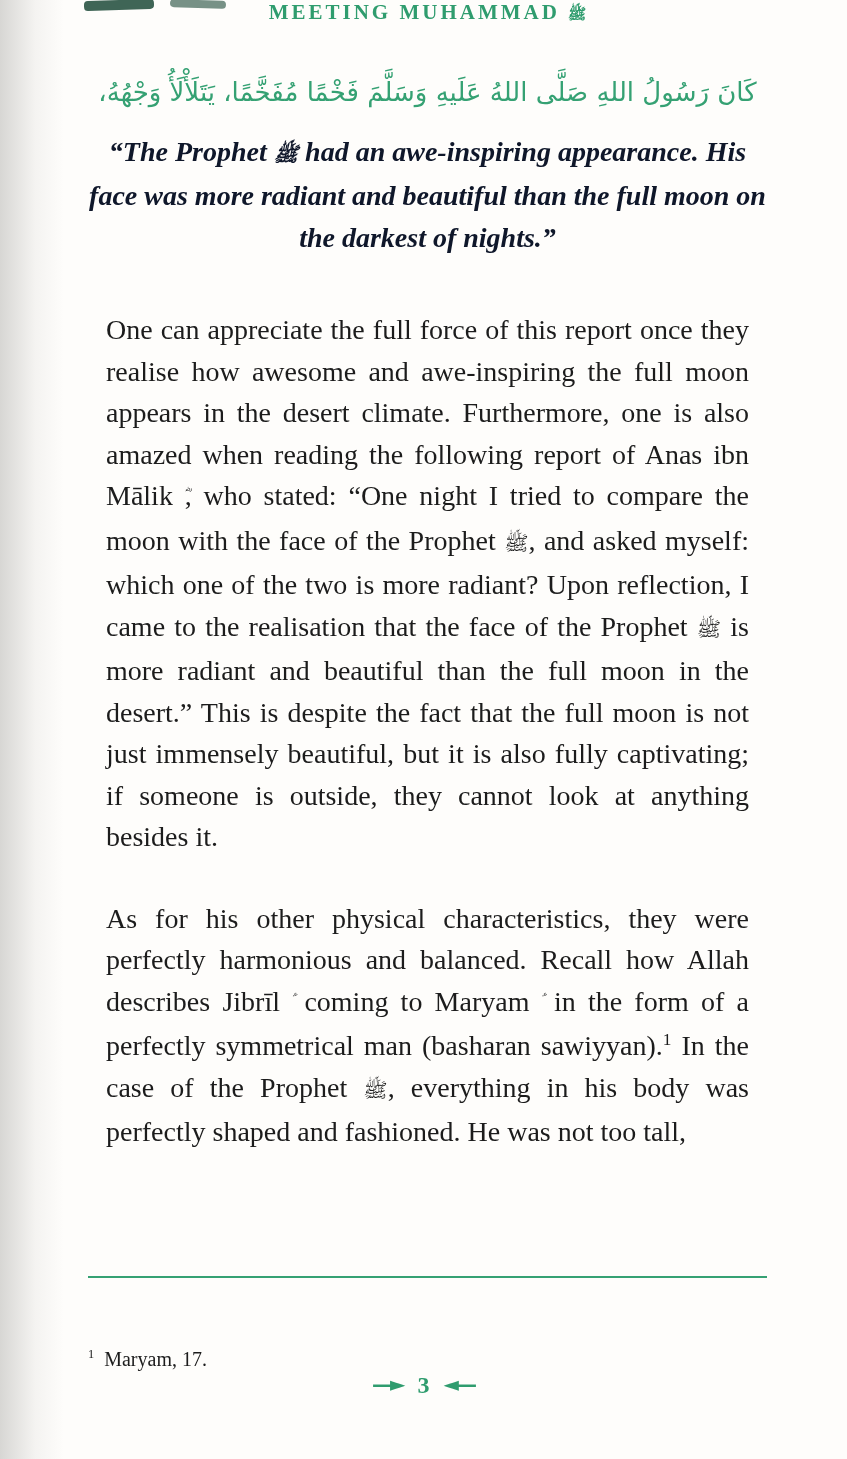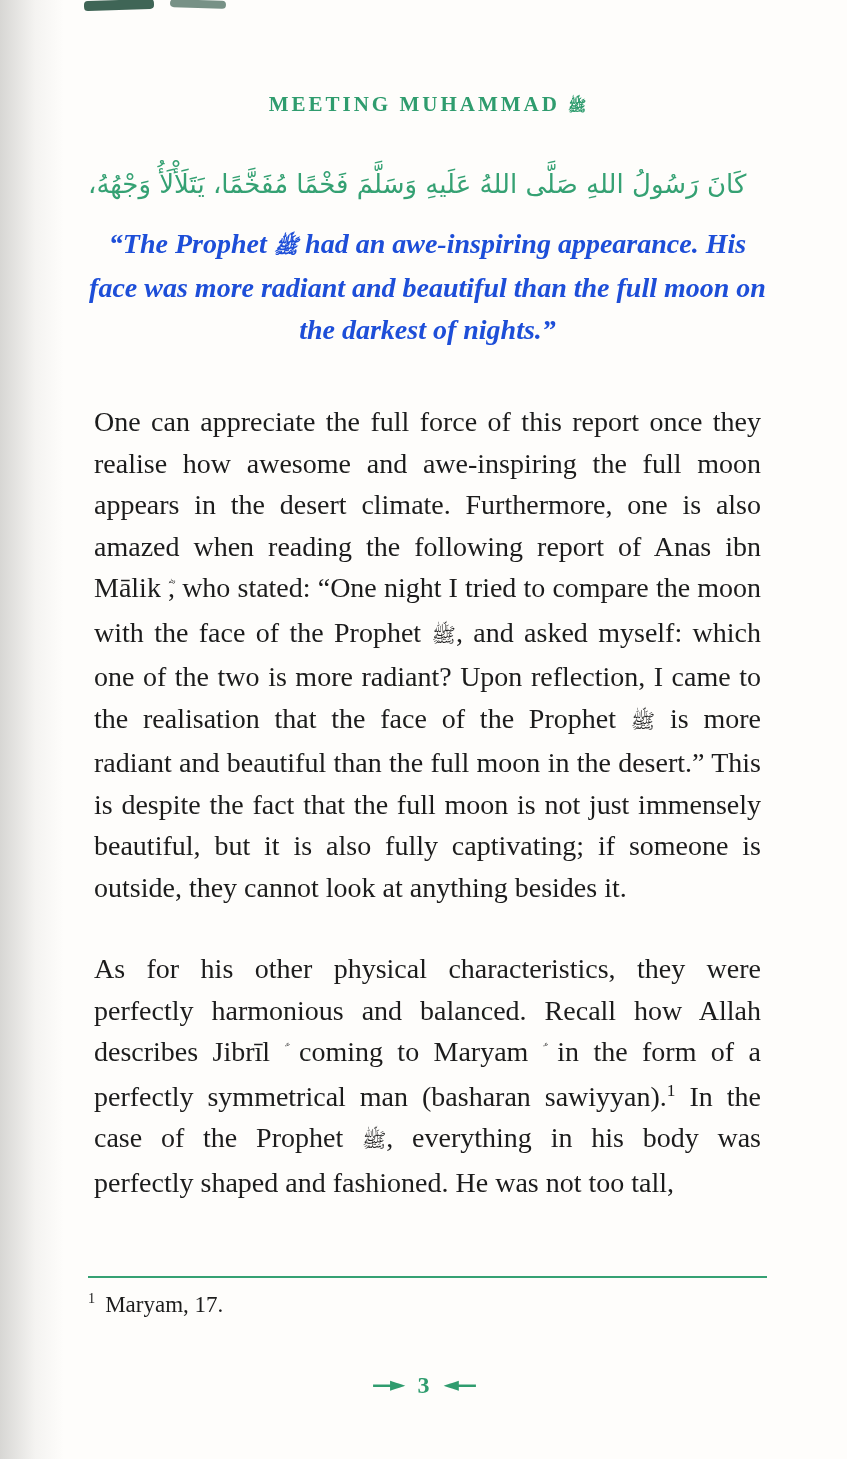--- a/index.html
+++ b/index.html
@@ -29,56 +29,55 @@
   .smudge.s1 { left: 84px; top: 0; width: 70px; height: 10px; transform: rotate(-2deg); }
   .smudge.s2 { left: 170px; top: 0; width: 56px; height: 8px; transform: rotate(2deg); opacity: 0.6; }
 
   .content {
     position: absolute;
     left: 88px;
     right: 80px;
     top: 0;
   }
   .header {
-    margin-top: 92px;
     text-align: center;
     color: #2f9c6e;
     font-size: 21px;
     letter-spacing: 3px;
     font-weight: bold;
   }
   .header .hon { letter-spacing: 0; }
 
   .arabic {
     margin-top: 42px;
-    text-align: left;
+    text-align: center;
     direction: rtl;
     color: #35a173;
     font-family: "DejaVu Sans", sans-serif;
     font-size: 26px;
     line-height: 46px;
   }
 
   .quote {
     margin-top: 16px;
     text-align: center;
-    color: #1d4ed8;
+    color: #0f172a;
     font-style: italic;
     font-weight: bold;
     font-size: 28px;
     line-height: 42px;
   }
 
   .body-text {
     margin-top: 50px;
     font-size: 28px;
     line-height: 41.5px;
     text-align: justify;
   }
-  .body-text p { margin: 6px; }
+  .body-text p { margin: 18px; }
   .body-text p + p { margin-top: 40px; }
 
   .hon {
     font-family: "DejaVu Sans", sans-serif;
     font-size: 0.72em;
   }
   .i { }
   .sup {
     vertical-align: super;
     font-size: 0.62em;
@@ -90,22 +89,22 @@
     left: 88px;
     right: 80px;
     top: 1276px;
     height: 2px;
     background: #35a173;
   }
   .footnote {
     position: absolute;
     left: 88px;
     right: 80px;
-    top: 1292px;
-    font-size: 23px;
+    top: 1348px;
+    font-size: 20px;
   }
   .footnote .sup { margin-right: 10px; }
 
   .pagination {
     position: absolute;
     left: 0;
     right: 0;
     top: 1372px;
     text-align: center;
     color: #2f9c6e;

